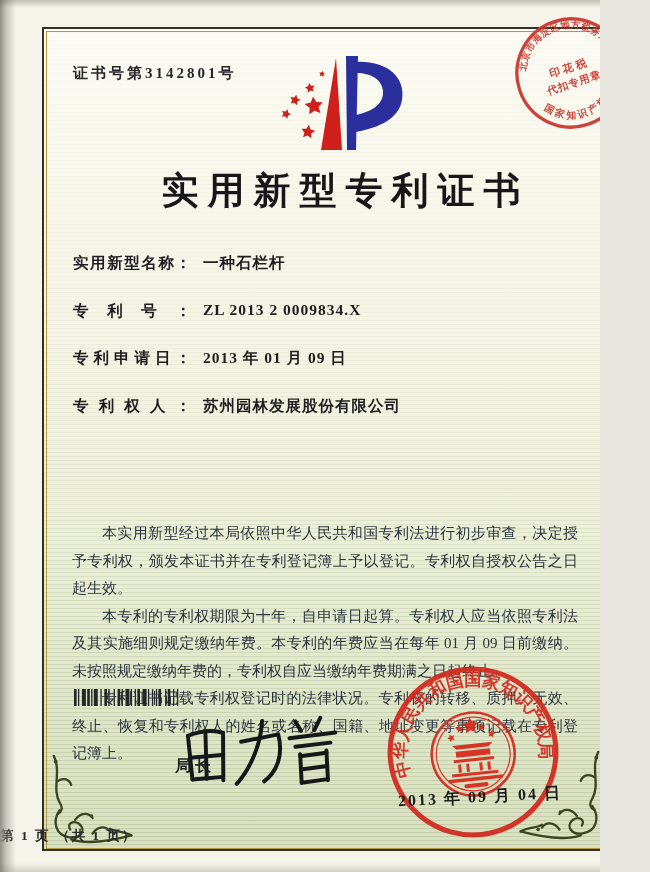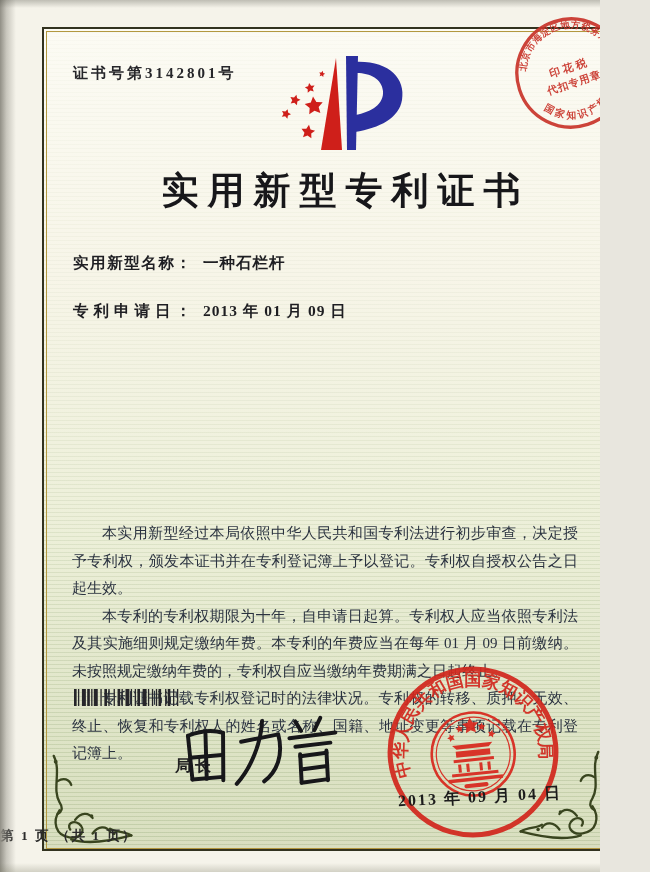--- a/index.html
+++ b/index.html
@@ -145,22 +145,30 @@
   </div>
 
   <div class="cert-title">实用新型专利证书</div>
 
   <div class="fields">
     <div class="field">
       <span class="flabel">实用新型名称：</span>
       <span class="fvalue">一种石栏杆</span>
     </div>
     <div class="field">
+      <span class="flabel">专利号：</span>
+      <span class="fvalue">ZL 2013 2 0009834.X</span>
+    </div>
+    <div class="field">
       <span class="flabel">专利申请日：</span>
       <span class="fvalue">2013 年 01 月 09 日</span>
+    </div>
+    <div class="field">
+      <span class="flabel">专利权人：</span>
+      <span class="fvalue">苏州园林发展股份有限公司</span>
     </div>
   </div>
 
   <div class="paragraphs">
     <p>本实用新型经过本局依照中华人民共和国专利法进行初步审查，决定授予专利权，颁发本证书并在专利登记簿上予以登记。专利权自授权公告之日起生效。</p>
     <p>本专利的专利权期限为十年，自申请日起算。专利权人应当依照专利法及其实施细则规定缴纳年费。本专利的年费应当在每年 01 月 09 日前缴纳。未按照规定缴纳年费的，专利权自应当缴纳年费期满之日起终止。</p>
     <p>专利证书记载专利权登记时的法律状况。专利权的转移、质押、无效、终止、恢复和专利权人的姓名或名称、国籍、地址变更等事项记载在专利登记簿上。</p>
   </div>
 
   <svg class="barcode" viewBox="0 0 178 17" width="178" height="17" id="barcode-svg">

